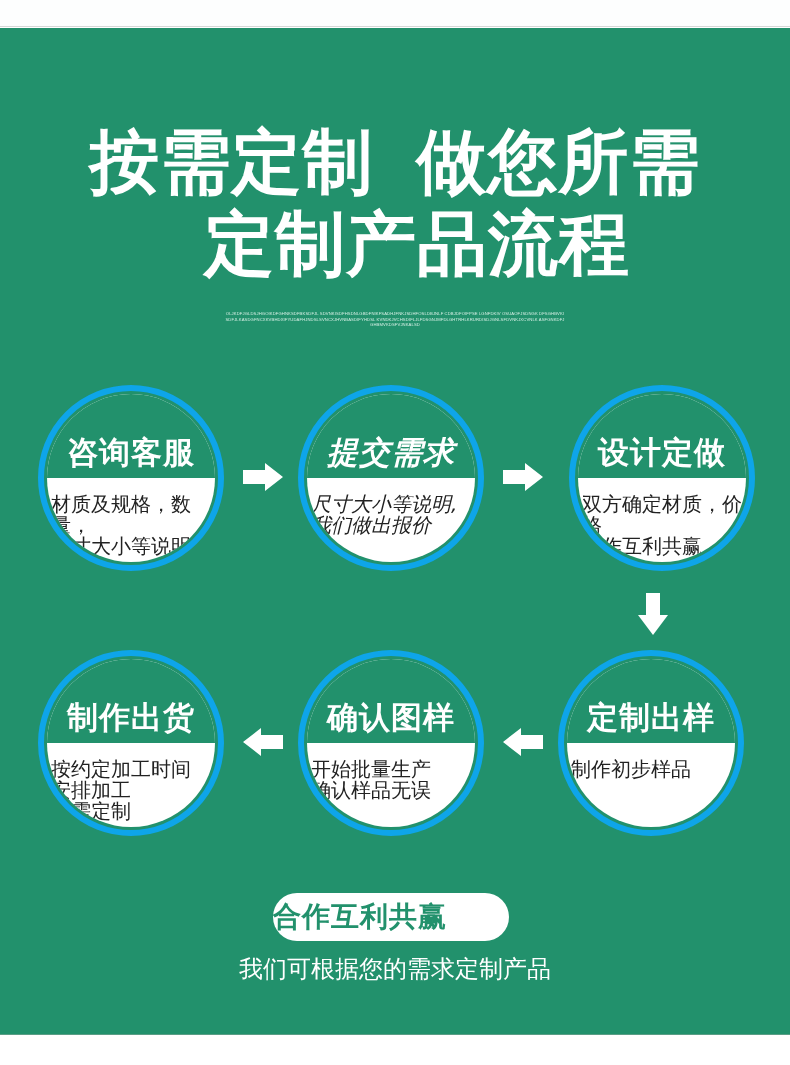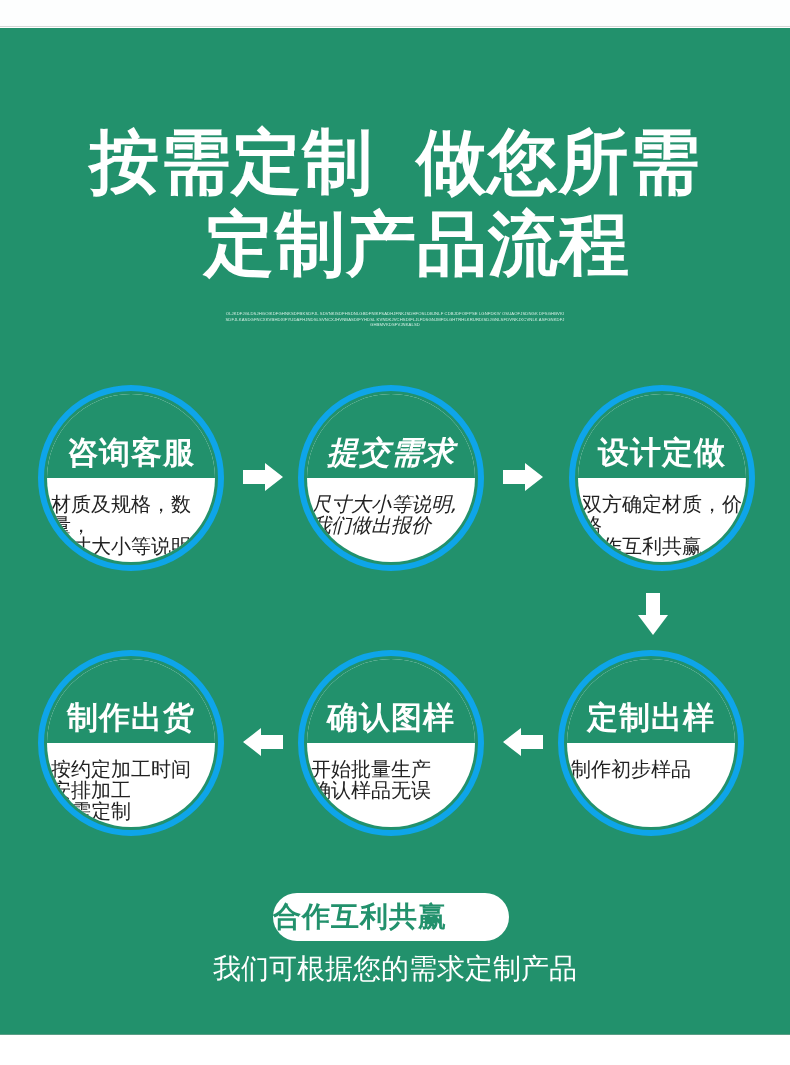--- a/index.html
+++ b/index.html
@@ -19,21 +19,21 @@
     .step { position: absolute; width: 186px; height: 186px; border-radius: 50%; border: 6px solid #0ea5e9; padding: 3px; }
     .step .disc { width: 100%; height: 100%; border-radius: 50%; overflow: hidden; position: relative; background: #ffffff; }
     .step .top-half { position: absolute; left: 0; top: 0; width: 100%; height: 50%; background: #22916c; }
     .step .step-title { position: absolute; left: 0; width: 100%; top: 40px; text-align: center; color: #ffffff; font-weight: bold; font-size: 31px; line-height: 36px; letter-spacing: 1px; }
     .step .step-desc { position: absolute; left: 4px; right: 4px; top: 100px; text-align: left; color: #222222; font-size: 20px; line-height: 21px; }
 
     .arrow { position: absolute; }
     .arrow svg { display: block; }
 
     .pill { position: absolute; left: 273px; top: 893px; width: 236px; height: 48px; border-radius: 24px; background: #ffffff; text-align: left; color: #22916c; font-weight: bold; font-size: 28px; line-height: 48px; letter-spacing: 1px; }
-    .tagline { position: absolute; left: 0; top: 952px; width: 790px; text-align: center; color: #ffffff; font-size: 28px; line-height: 34px; }
+    .tagline { position: absolute; left: 0; top: 952px; width: 790px; text-align: center; color: #ffffff; font-size: 24px; line-height: 34px; }
   </style>
 </head>
 <body>
 
 <div class="top-band"></div>
 
 <div class="panel"></div>
 
 <div class="title-line l1">按需定制 做您所需</div>
 <div class="title-line l2">定制产品流程</div>

